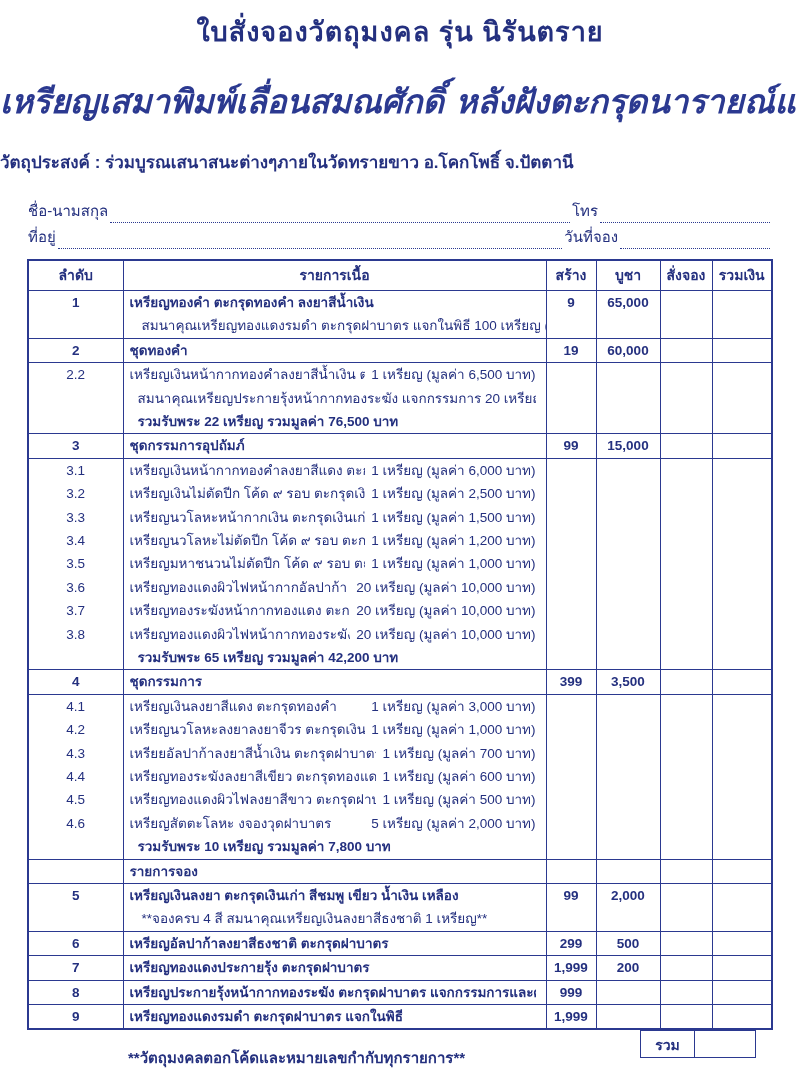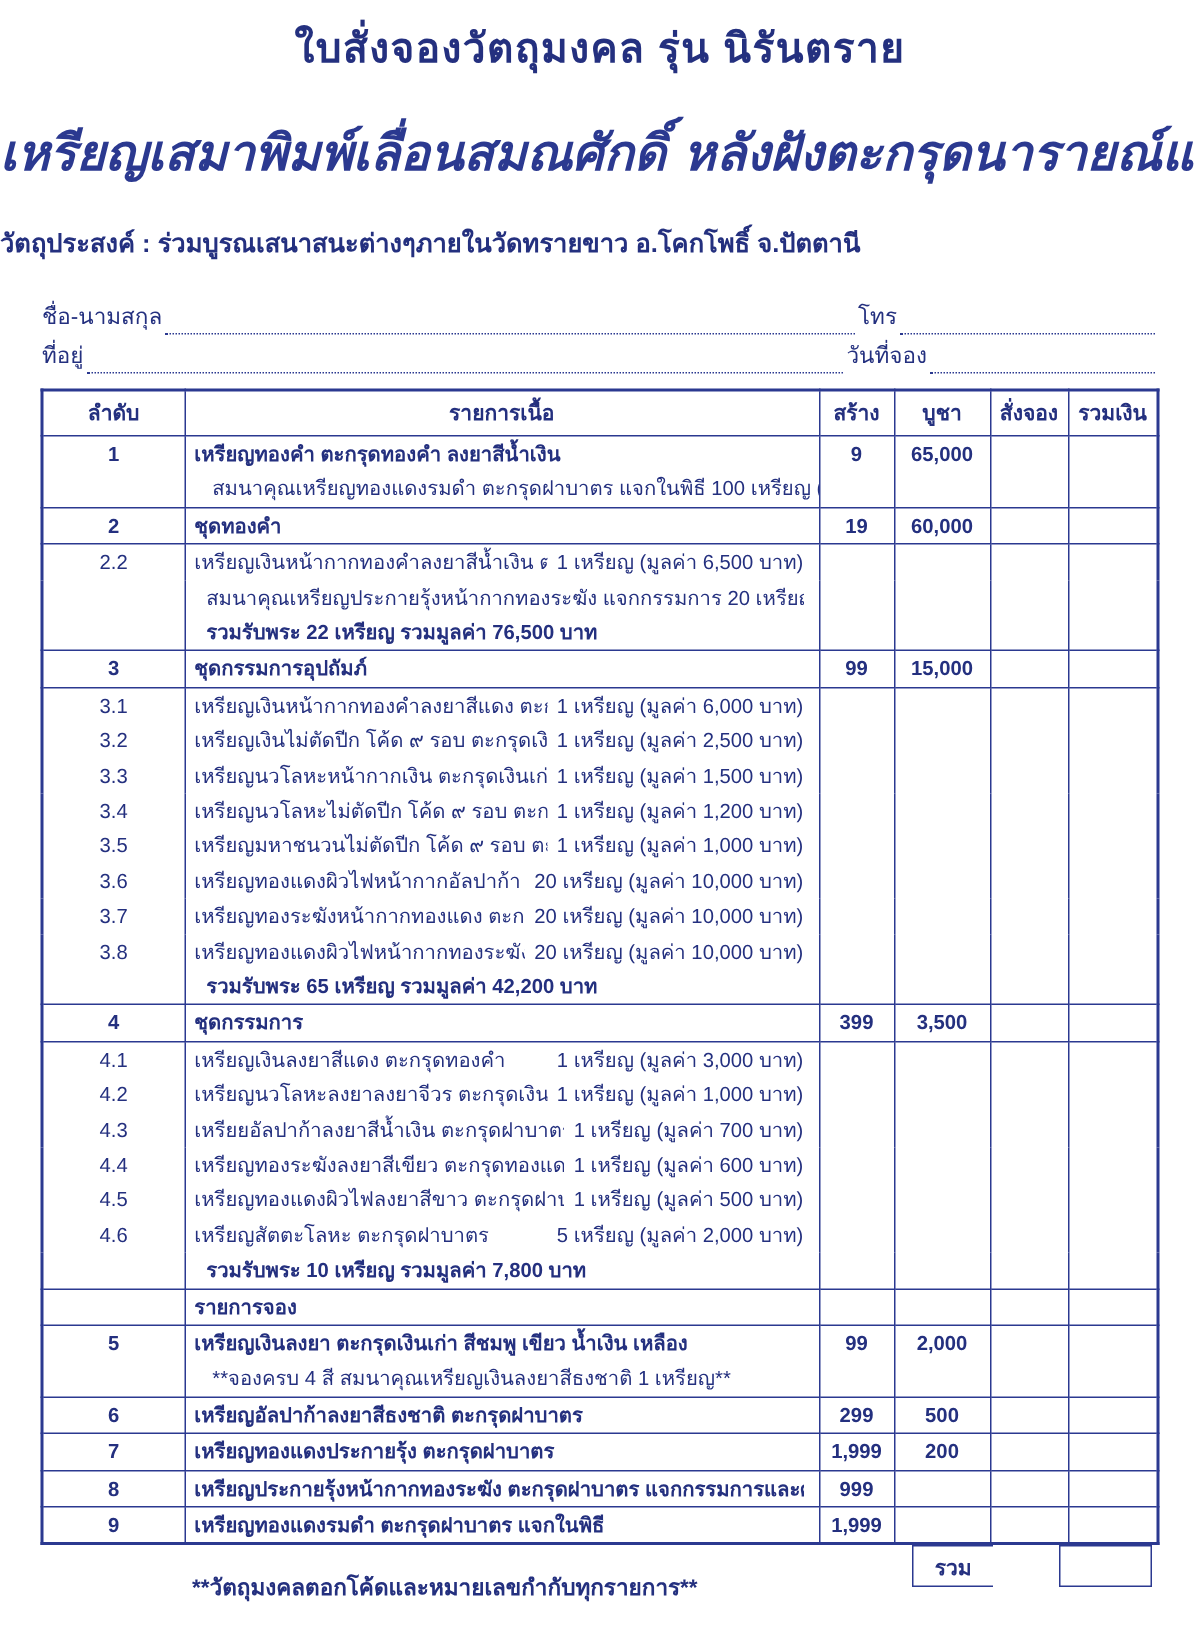--- a/index.html
+++ b/index.html
@@ -33,21 +33,21 @@
   td.c-num{ text-align:center; font-weight:bold; white-space:nowrap; }
   .b{ font-weight:bold; }
   .dl{ display:flex; justify-content:space-between; height:23.4px; line-height:23.4px; white-space:nowrap; }
   .dl .dt{ overflow:hidden; }
   .dl .dr{ flex:0 0 auto; padding-left:6px; }
   .ind{ padding-left:8px; }
   .ind2{ padding-left:12px; }
 
   .below{ width:744px; margin:0 auto; position:relative; height:48px; }
   .code-note{ position:absolute; left:100px; top:16px; font-size:15px; font-weight:bold; }
-  .total-box{ position:absolute; right:4px; top:0; display:flex;gap:44px; }
+  .total-box{ position:absolute; right:16px; top:0; display:flex; }
   .total-box .cell{ border:1.8px solid var(--nv); height:28px; line-height:28px; box-sizing:border-box; }
   .total-box .cell.lbl{ width:54px; text-align:center; font-weight:bold; font-size:14px; border-right:none; }
   .total-box .cell.val{ width:62px; }
 </style>
 </head>
 <body>
 
 <div class="page">
 
   <div class="title">ใบสั่งจองวัตถุมงคล  รุ่น  นิรันตราย</div>
@@ -353,21 +353,21 @@
           </td>
           <td class="c-num"></td>
           <td class="c-num"></td>
           <td class="c-num"></td>
           <td class="c-num"></td>
         </tr>
         <tr>
           <td class="c-no">4.6</td>
           <td class="c-desc">
             <div class="dl">
-              <span class="dt">เหรียญสัตตะโลหะ ตะกรุดฝาบาตร</span>
+              <span class="dt">เหรียญสัตตะโลหะ งจองวุดฝาบาตร</span>
               <span class="dr">5 เหรียญ (มูลค่า 2,000 บาท)</span>
             </div>
           </td>
           <td class="c-num"></td>
           <td class="c-num"></td>
           <td class="c-num"></td>
           <td class="c-num"></td>
         </tr>
         <tr class="end">
           <td class="c-no"></td>

